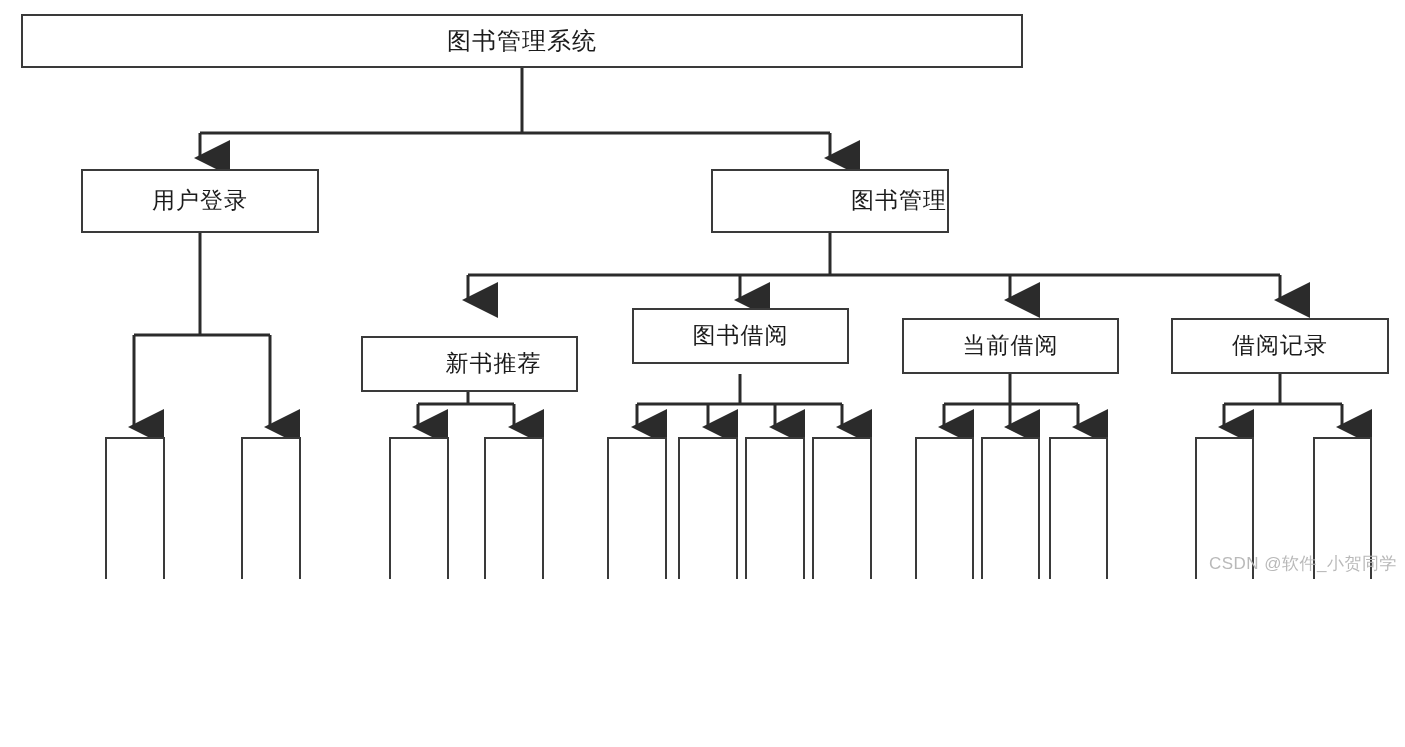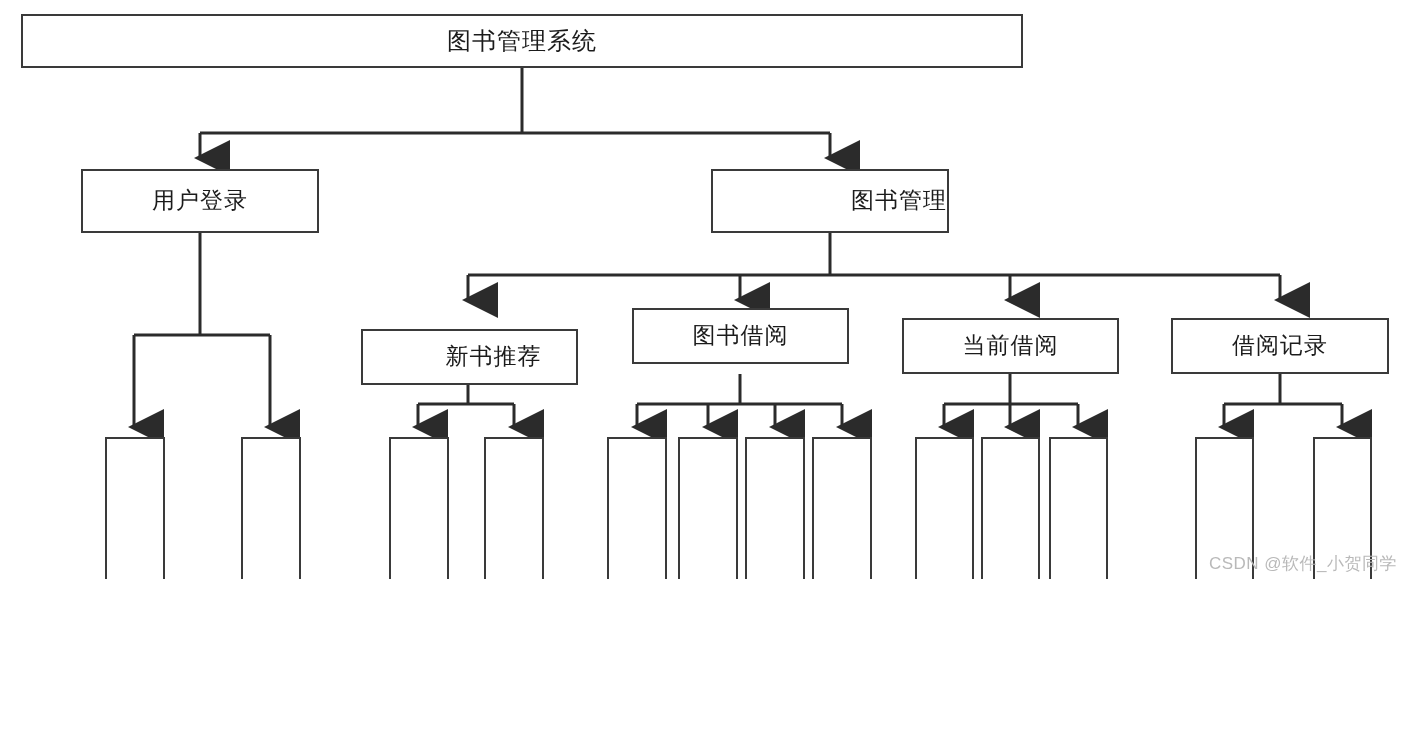--- a/index.html
+++ b/index.html
@@ -137,21 +137,21 @@
   </div>
 
   <div class="node horiz" style="left:81px; top:169px; width:238px; height:64px;">
     <span class="node-label">用户登录</span>
   </div>
 
   <div class="node horiz" style="left:711px; top:169px; width:238px; height:64px;justify-content:flex-end;">
     <span class="node-label">图书管理</span>
   </div>
 
-  <div class="node horiz" style="left:361px; top:329px; width:217px; height:56px;padding-left:48px;">
+  <div class="node horiz" style="left:361px; top:336px; width:217px; height:56px;padding-left:48px;">
     <span class="node-label">新书推荐</span>
   </div>
 
   <div class="node horiz" style="left:632px; top:308px; width:217px; height:56px;">
     <span class="node-label">图书借阅</span>
   </div>
 
   <div class="node horiz" style="left:902px; top:318px; width:217px; height:56px;">
     <span class="node-label">当前借阅</span>
   </div>

